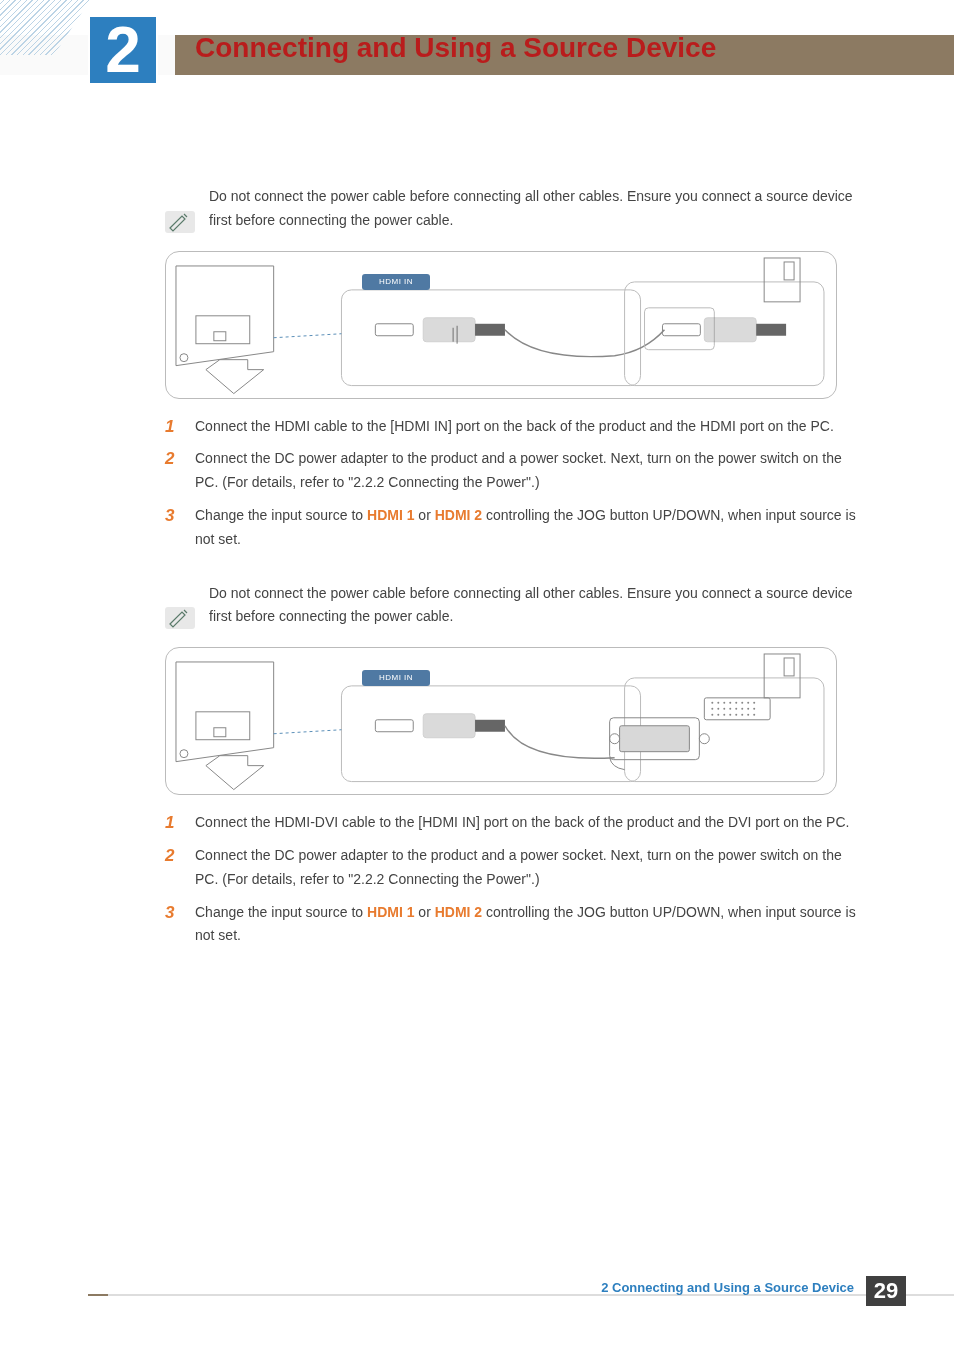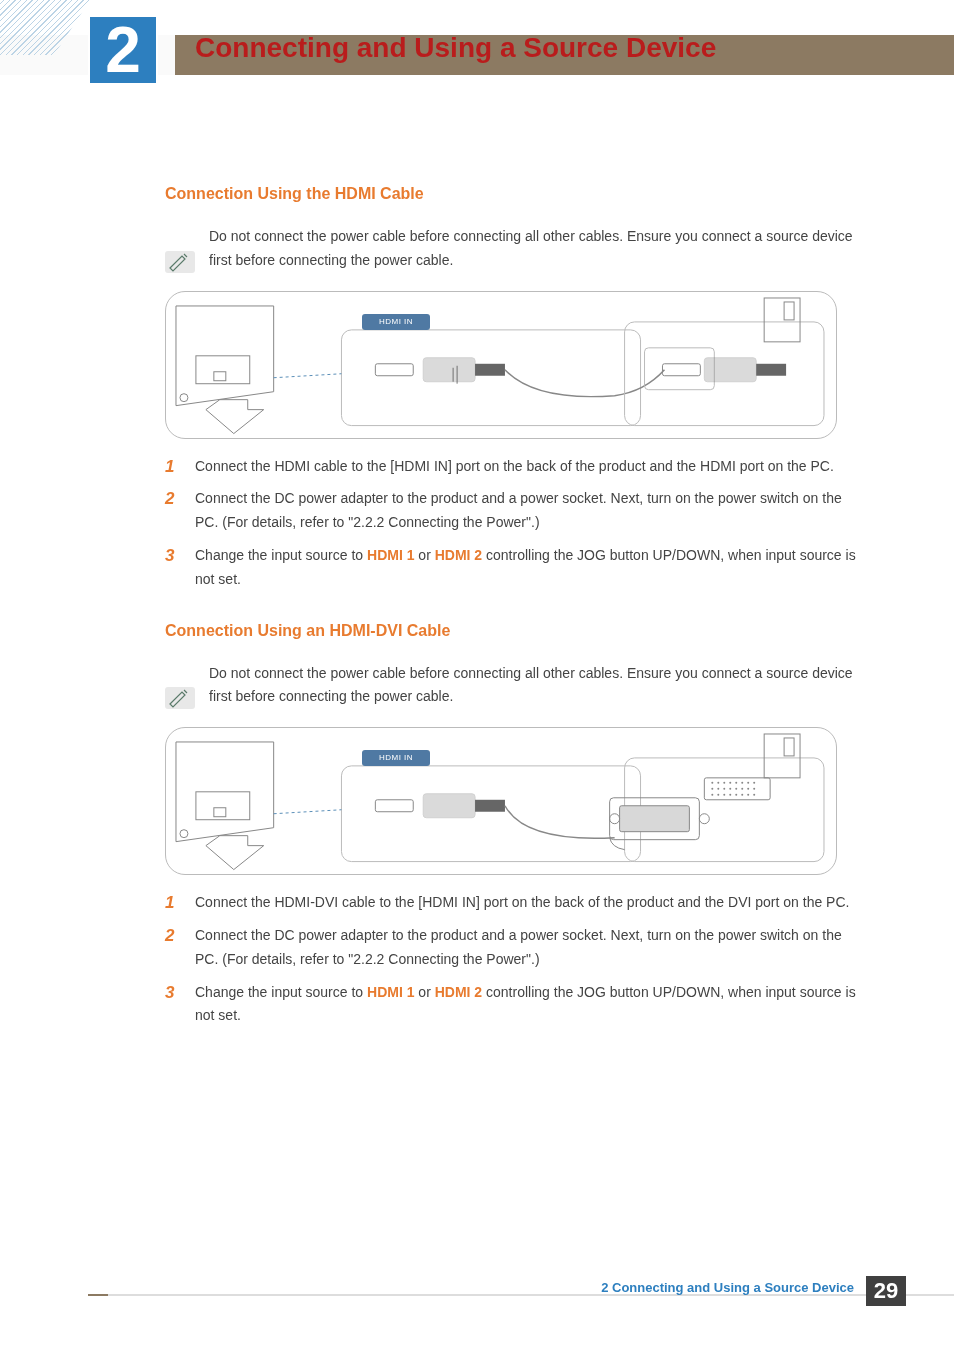--- a/index.html
+++ b/index.html
@@ -102,21 +102,21 @@
   .note-icon svg { position: absolute; inset: 0; }
   .note-text {
     font-size: 14px;
     line-height: 1.7;
     color: #444;
   }
   .diagram {
     width: 672px;
     height: 148px;
     border: 1px solid #bbb;
-    border-radius: 20px;
+    border-radius: 14px;
     margin-bottom: 16px;
     position: relative;
     background: #fff;
   }
   .diagram svg { position: absolute; inset: 0; }
   .port-label {
     position: absolute;
     top: 22px;
     left: 196px;
     width: 68px;
@@ -209,21 +209,20 @@
 <div class="hatch">
     <div class="hatch-lines"></div>
   </div>
 <div class="chapter-box">
   <span class="chapter-num">2</span>
 </div>
 <div class="chapter-title">Connecting and Using a Source Device</div>
 
 <div class="content">
 
-  <div class="section-heading">Connection Using the HDMI Cable</div>
   <div class="note-row">
     <div class="note-icon">
       <svg viewBox="0 0 30 22">
           <path d="M5 17 L17 5 L20 8 L8 20 Z M19 3 L22 6" fill="none" stroke="#5a7a6a" stroke-width="1.2"></path>
         </svg>
     </div>
     <div class="note-text">Do not connect the power cable before connecting all other cables. Ensure you connect a source device first before connecting the power cable.</div>
   </div>
   <div class="diagram">
     <svg viewBox="0 0 672 148">
@@ -255,21 +254,20 @@
       <line x1="108" y1="86" x2="176" y2="82" stroke="#5a8fb8" stroke-width="1" stroke-dasharray="3 3"></line>
     </svg>
     <div class="port-label">HDMI IN</div>
   </div>
   <ol class="steps">
     <li><span>Connect the HDMI cable to the [HDMI IN] port on the back of the product and the HDMI port on the PC.</span></li>
     <li><span>Connect the DC power adapter to the product and a power socket. Next, turn on the power switch on the PC. (For details, refer to "2.2.2    Connecting the Power".)</span></li>
     <li><span>Change the input source to </span><span class="bold-orange">HDMI 1</span><span> or </span><span class="bold-orange">HDMI 2</span><span> controlling the JOG button UP/DOWN, when input source is not set.</span></li>
   </ol>
 
-  <div class="section-heading">Connection Using an HDMI-DVI Cable</div>
   <div class="note-row">
     <div class="note-icon">
       <svg viewBox="0 0 30 22">
           <path d="M5 17 L17 5 L20 8 L8 20 Z M19 3 L22 6" fill="none" stroke="#5a7a6a" stroke-width="1.2"></path>
         </svg>
     </div>
     <div class="note-text">Do not connect the power cable before connecting all other cables. Ensure you connect a source device first before connecting the power cable.</div>
   </div>
   <div class="diagram">
     <svg viewBox="0 0 672 148">

